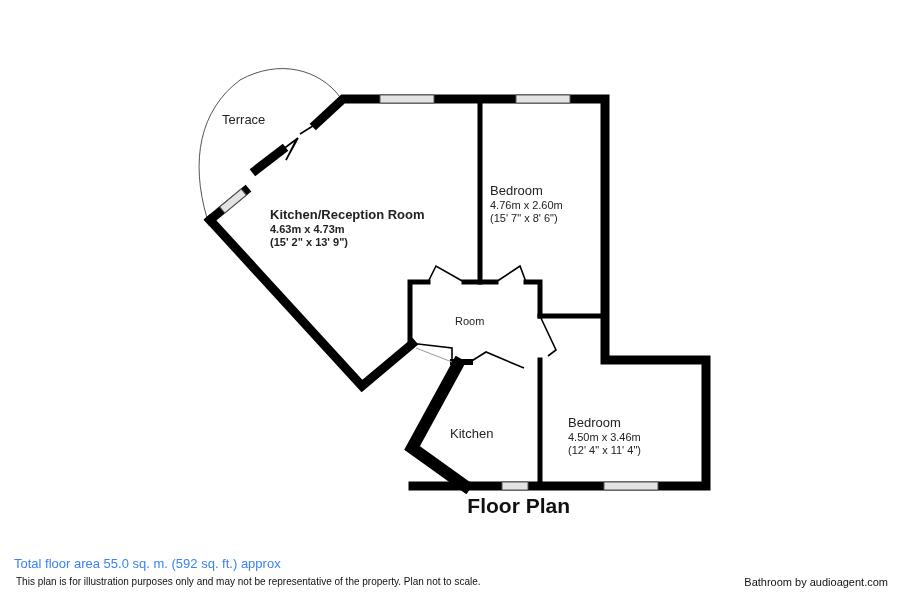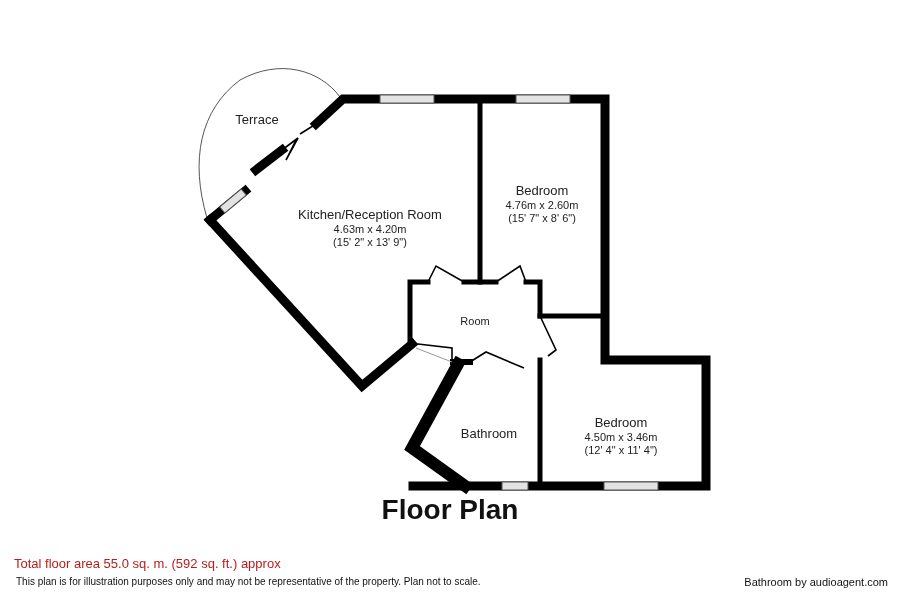--- a/index.html
+++ b/index.html
@@ -1,22 +1,22 @@
 <!DOCTYPE html>
 <html><head>
   <meta charset="utf-8">
   <style>
     html, body { margin: 0; padding: 0; background: #ffffff; }
     body { width: 902px; height: 600px; position: relative; overflow: hidden; font-family: "Liberation Sans", sans-serif; color: #1a1a1a; }
     #plan { position: absolute; left: 0; top: 0; width: 902px; height: 600px; }
-    .room-label { position: absolute; text-align: center; line-height: 1.15; white-space: nowrap; }
+    .room-label { position: absolute; line-height: 1.15; white-space: nowrap; }
     .room-name { font-size: 13px; color: #222; display: block; }
     .room-dim { font-size: 11px; color: #222; display: block; }
-    .title { position: absolute; left: 330px; top: 494px; width: 240px; text-align: center; font-size: 28px; font-weight: bold; color: #111; }
-    .footer-area { position: absolute; left: 14px; top: 556px; font-size: 13px; color: #b91c1c; }
+    .title { position: absolute; left: 330px; top: 494px; width: 240px; text-align: right; font-size: 21px; font-weight: bold; color: #111; }
+    .footer-area { position: absolute; left: 14px; top: 556px; font-size: 13px; color: #3b82f6; }
     .footer-disclaimer { position: absolute; left: 16px; top: 576px; font-size: 10px; color: #111; }
     .footer-powered { position: absolute; right: 14px; top: 576px; font-size: 11px; color: #111; }
   </style>
 </head>
 <body>
 
 <svg id="plan" viewBox="0 0 902 600" xmlns="http://www.w3.org/2000/svg">
 
   <path d="M207,218 C190,160 200,110 240,80 C280,58 320,70 340,97" fill="none" stroke="#555" stroke-width="1"></path>
 
@@ -61,38 +61,38 @@
   </g>
   <g fill="none" stroke="#999" stroke-width="1">
     <line x1="416" y1="348" x2="452" y2="362"></line>
   </g>
 </svg>
 
 <div class="room-label" style="left:222px; top:113px; width:70px;">
   <span class="room-name">Terrace</span>
 </div>
 
-<div class="room-label" style="left:270px; top:208px; width:200px;">
+<div class="room-label" style="left:270px; top:208px; width:200px;font-weight:bold;">
   <span class="room-name">Kitchen/Reception Room</span>
-  <span class="room-dim">4.63m x 4.20m</span>
+  <span class="room-dim">4.63m x 4.73m</span>
   <span class="room-dim">(15' 2" x 13' 9")</span>
 </div>
 
 <div class="room-label" style="left:490px; top:184px; width:104px;">
   <span class="room-name">Bedroom</span>
   <span class="room-dim">4.76m x 2.60m</span>
   <span class="room-dim">(15' 7" x 8' 6")</span>
 </div>
 
 <div class="room-label" style="left:455px; top:315px; width:40px;">
   <span class="room-dim">Room</span>
 </div>
 
 <div class="room-label" style="left:450px; top:427px; width:78px;">
-  <span class="room-name">Bathroom</span>
+  <span class="room-name">Kitchen</span>
 </div>
 
 <div class="room-label" style="left:568px; top:416px; width:106px;">
   <span class="room-name">Bedroom</span>
   <span class="room-dim">4.50m x 3.46m</span>
   <span class="room-dim">(12' 4" x 11' 4")</span>
 </div>
 
 <div class="title">Floor Plan</div>
 

